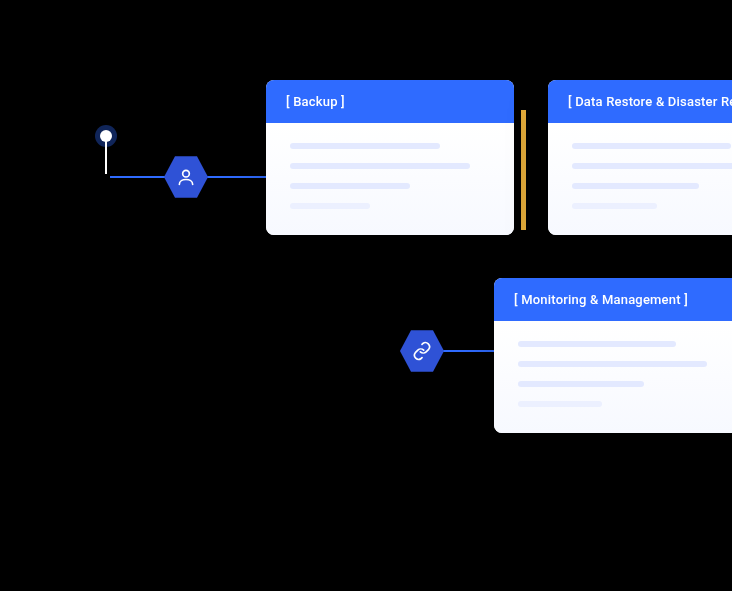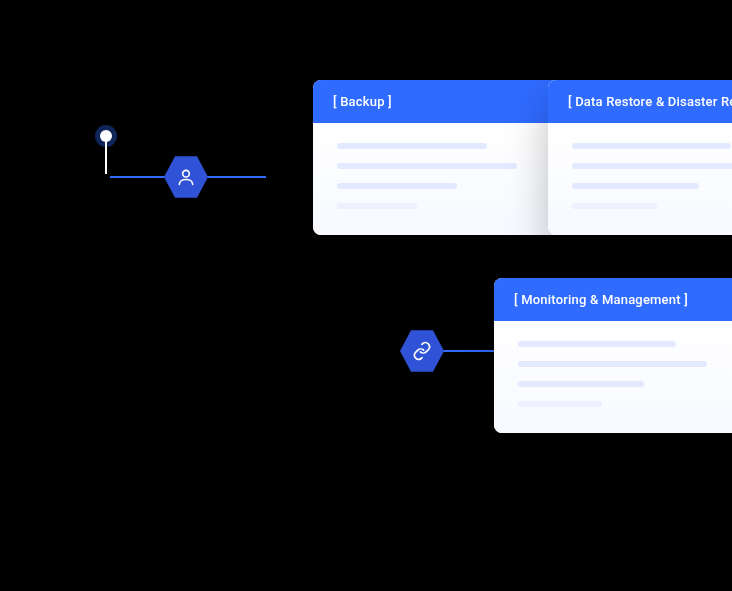--- a/index.html
+++ b/index.html
@@ -47,21 +47,21 @@
   </div>
 
   <div class="hex" style="left:400px;top:329px;">
     <div class="hex-bg"></div>
     <svg width="20" height="20" viewBox="0 0 24 24" fill="none" stroke="#ffffff" stroke-width="2" stroke-linecap="round" stroke-linejoin="round">
       <path d="M10 13a5 5 0 0 0 7 0l3-3a5 5 0 0 0-7-7l-1 1"></path>
       <path d="M14 11a5 5 0 0 0-7 0l-3 3a5 5 0 0 0 7 7l1-1"></path>
     </svg>
   </div>
 
-  <div class="card" style="left:266px;top:80px;width:248px;margin-left:47px;">
+  <div class="card" style="left:266px;top:80px;width:248px;">
     <div class="card-header">
       <span>[ Backup ]</span>
     </div>
     <div class="card-body">
       <div class="line w1"></div>
       <div class="line w2"></div>
       <div class="line w3"></div>
       <div class="line w4" style="margin-bottom:0;"></div>
     </div>
   </div>

